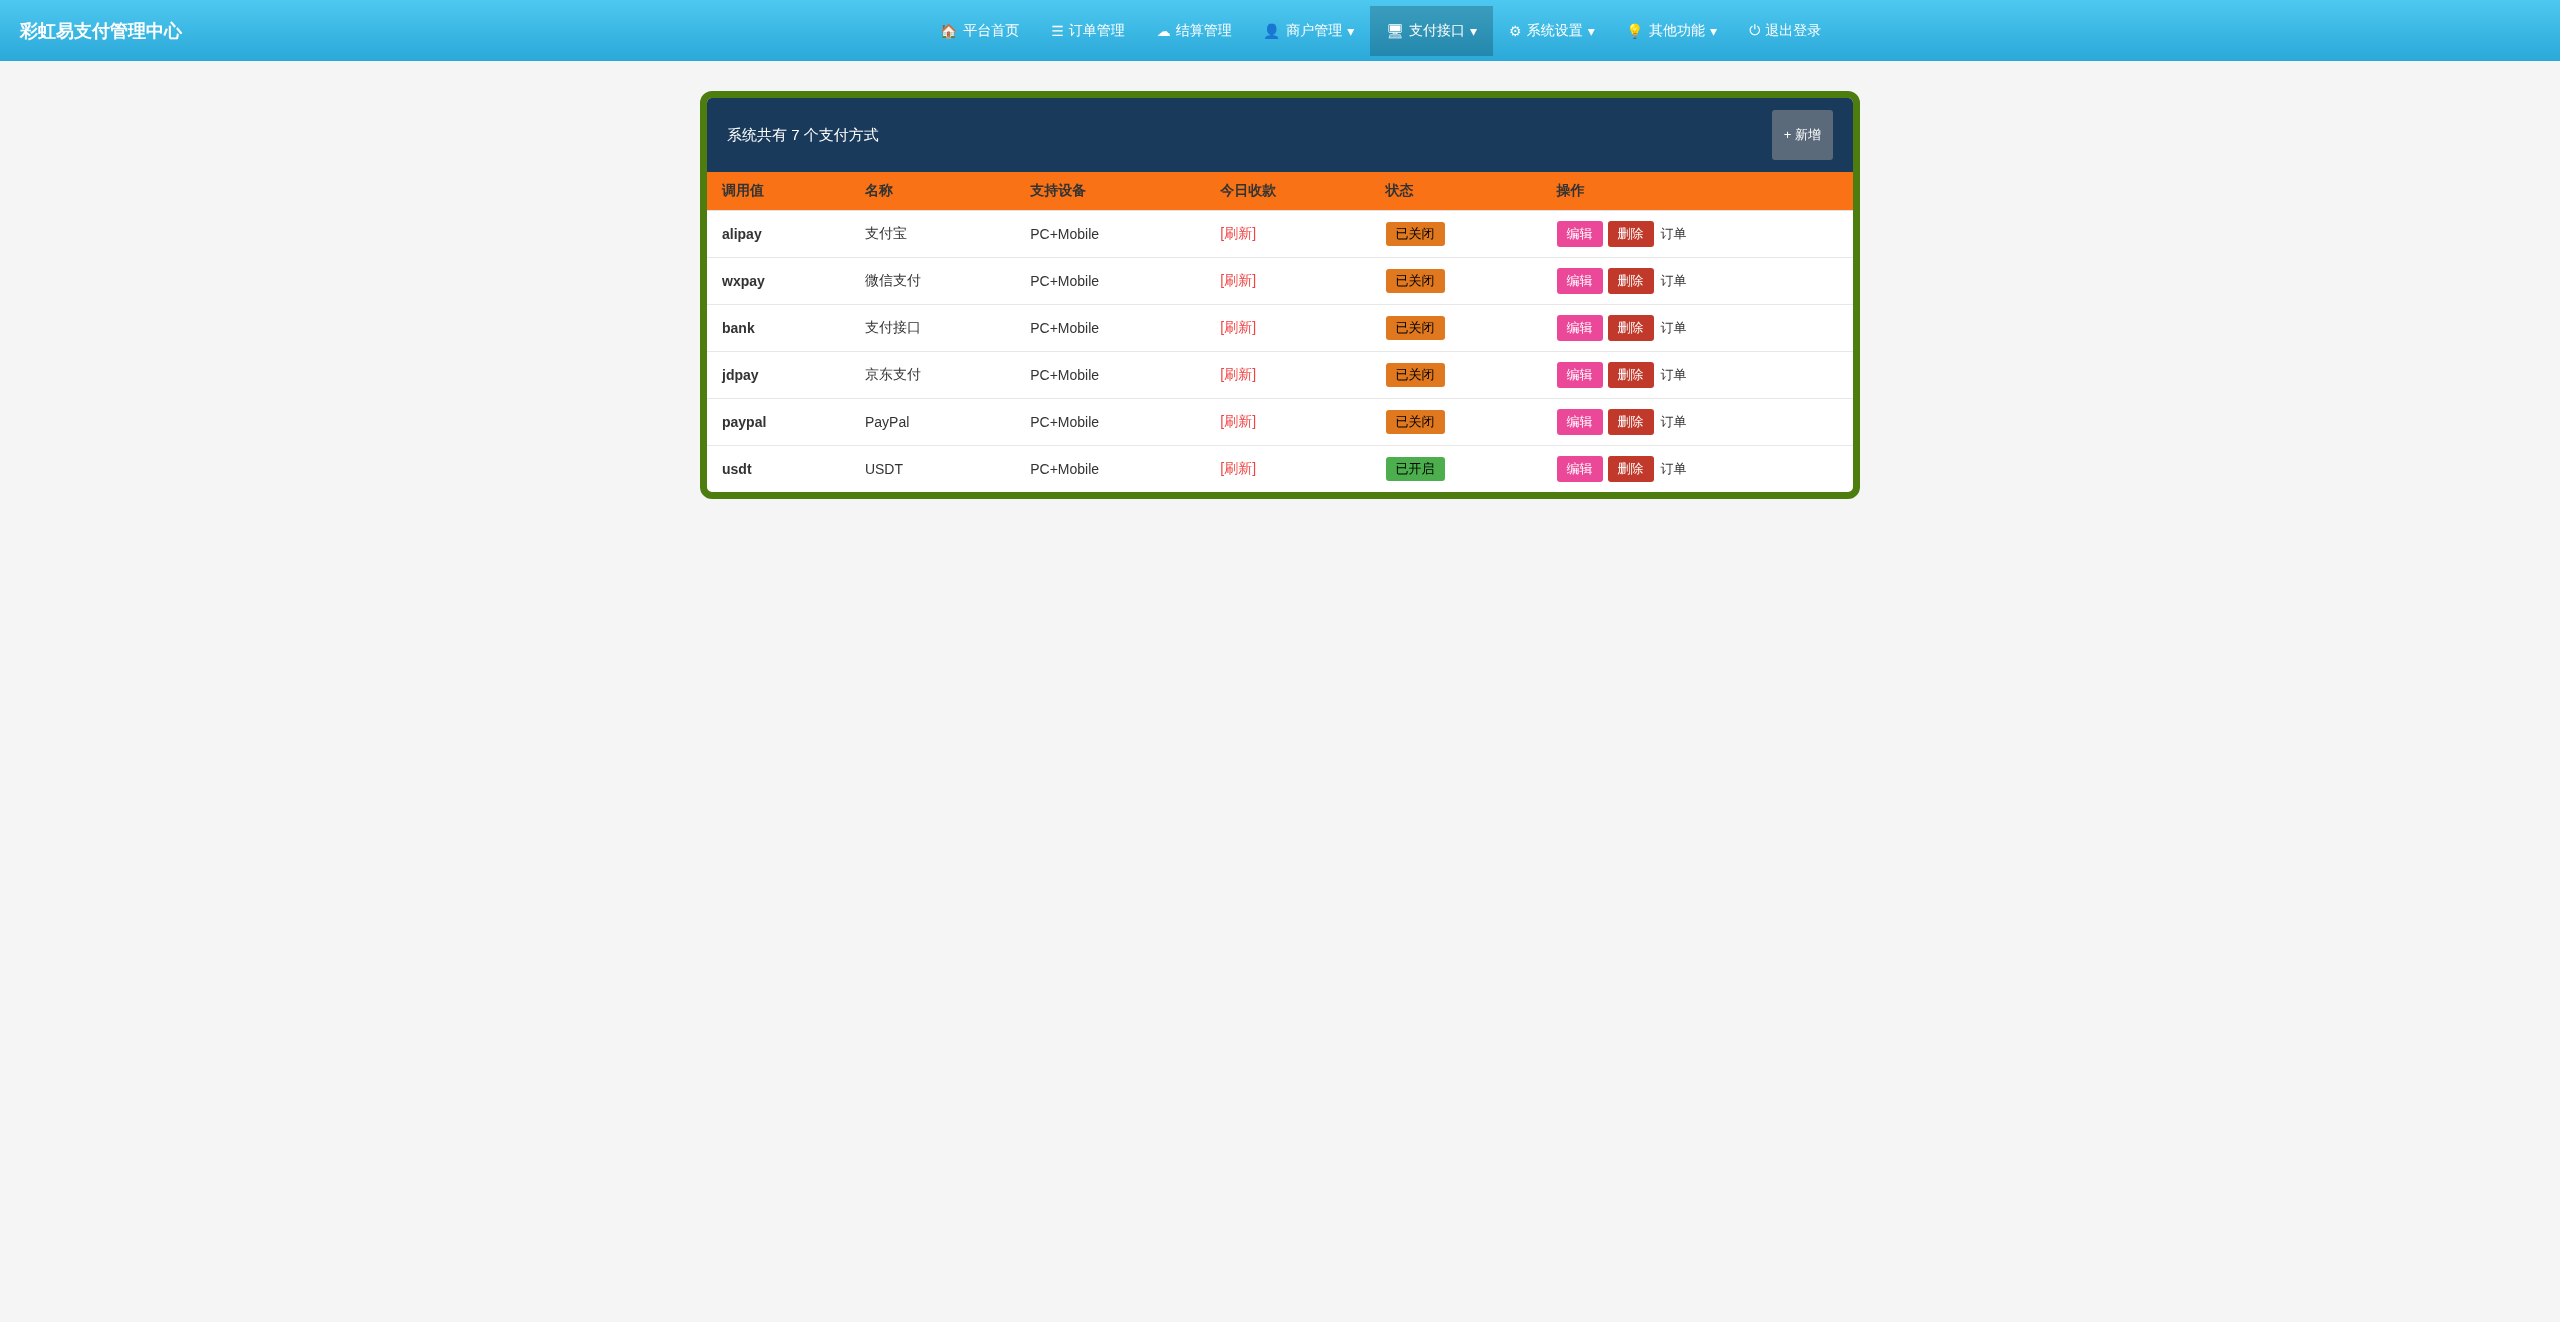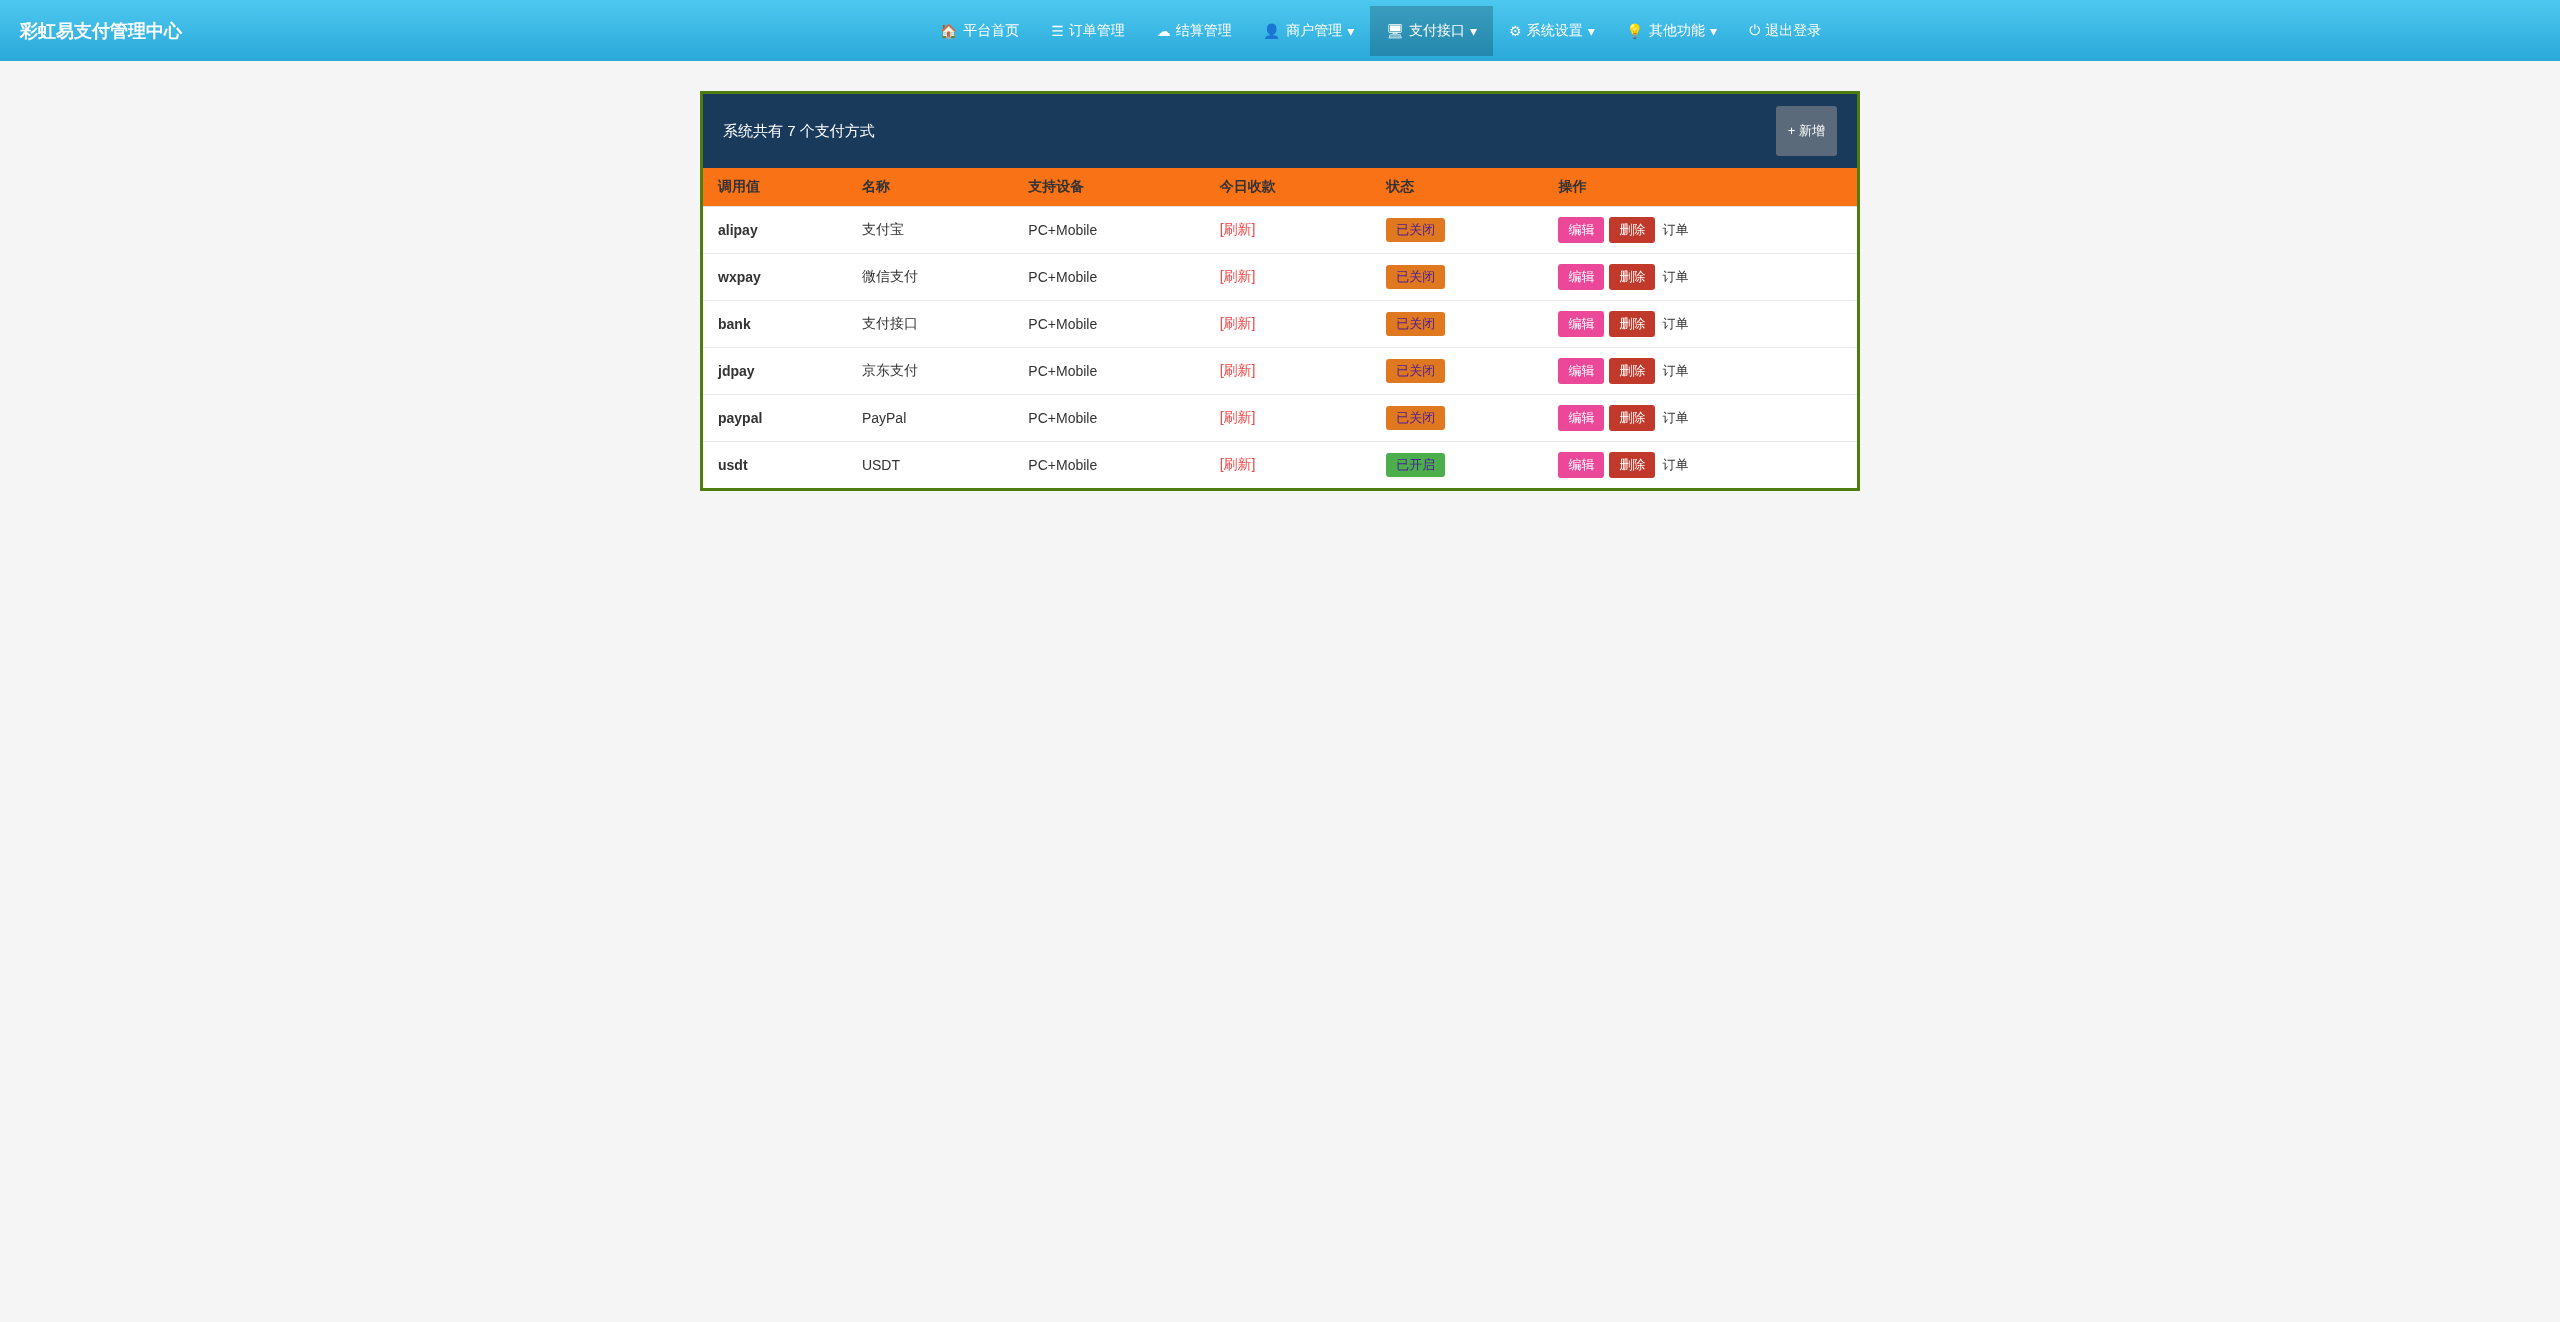--- a/index.html
+++ b/index.html
@@ -64,22 +64,22 @@
     
     .main-content {
       padding: 30px 20px;
       max-width: 1200px;
       margin: 0 auto;
     }
 
     
     .table-card {
       background: white;
-      border: 3px solid #4d7c0f;
-      border-radius: 0;
+      border: 7px solid #4d7c0f;
+      border-radius: 12px;
       overflow: hidden;
     }
 
     .table-header {
       background: #1a3a5c;
       color: white;
       padding: 12px 20px;
       display: flex;
       align-items: center;
       justify-content: space-between;
@@ -124,21 +124,21 @@
     }
 
     .col-key { font-weight: bold; }
     .col-refresh { color: #ef4444; cursor: pointer; }
 
     
     .badge {
       display: inline-block;
       padding: 3px 10px;
       border-radius: 3px;
-      color: #4c1d95;
+      color: #000000;
       font-size: 13px;
     }
     .badge-closed {
       background: #e07820;
     }
     .badge-open {
       background: #4cae4c;
     }
 
     

